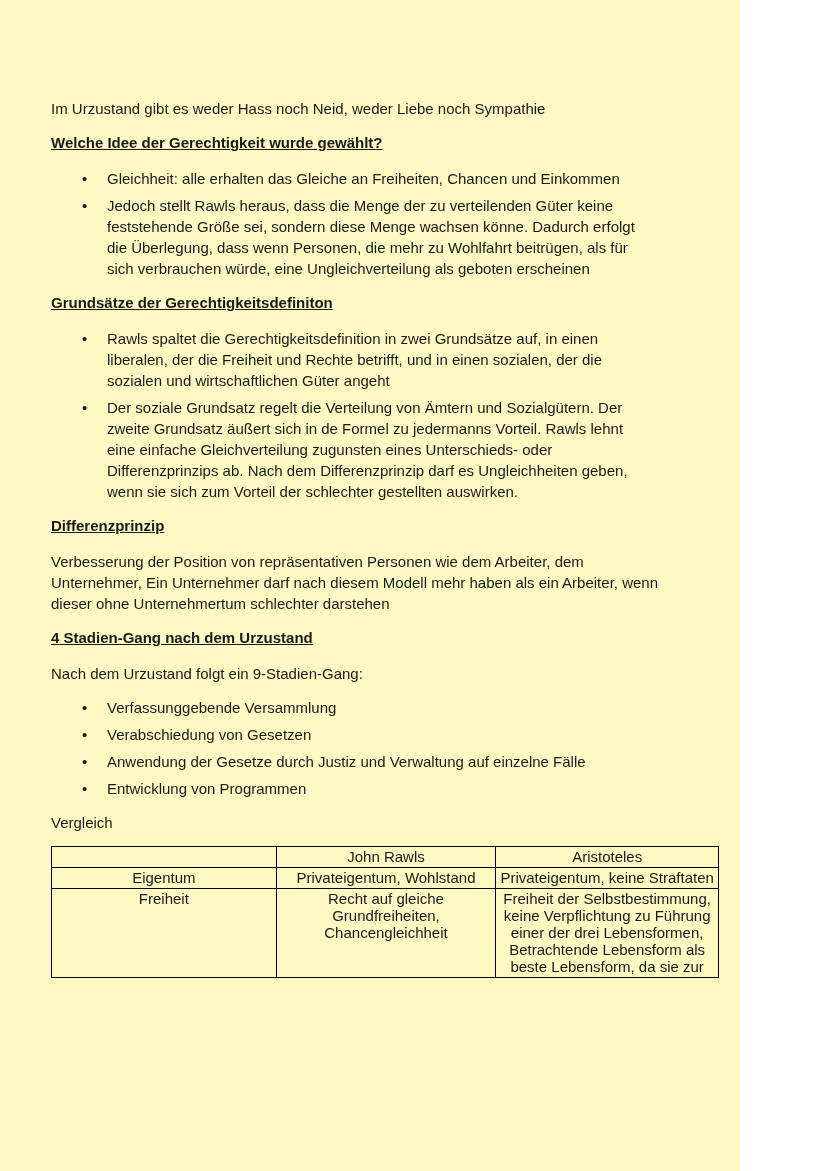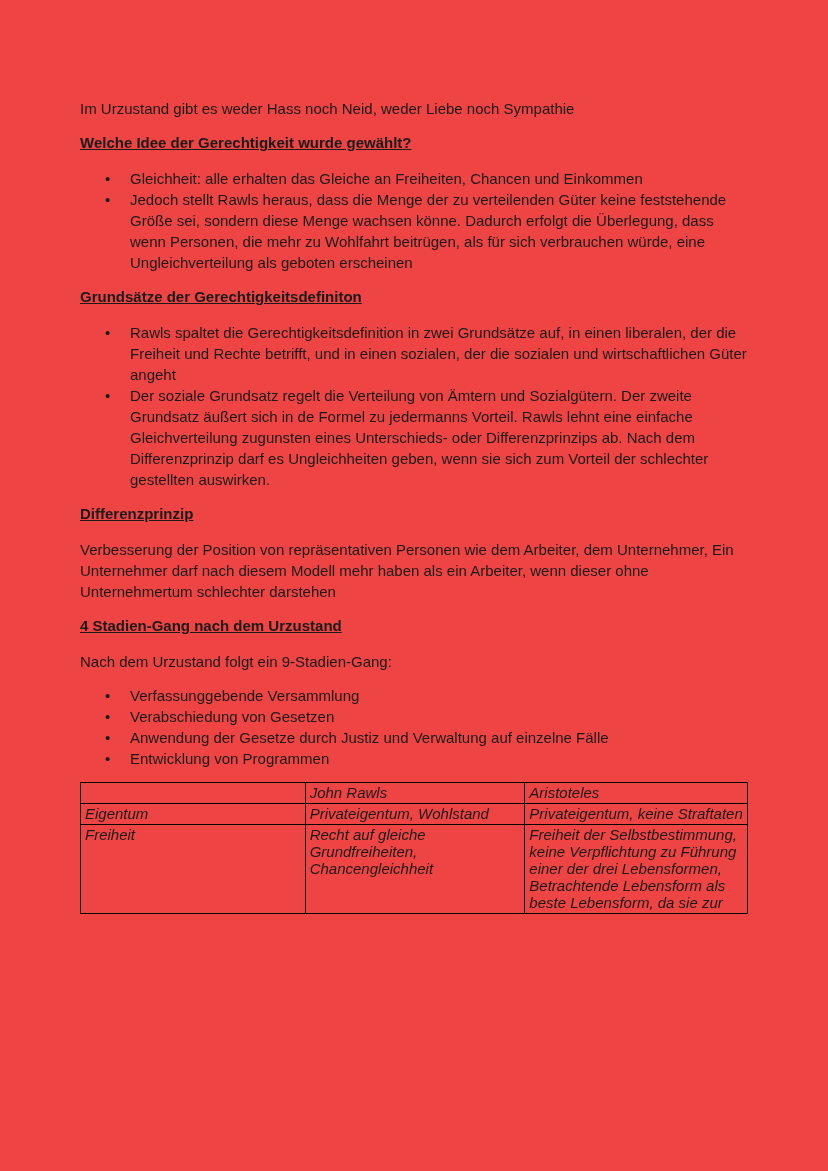--- a/index.html
+++ b/index.html
@@ -1,25 +1,25 @@
 <!DOCTYPE html>
 <html><head>
 <meta charset="utf-8">
 <style>
   html, body {
     margin: 0;
     padding: 0;
     background: #ffffff;
   }
   .page {
-    width: 828px;
+    width: 740px;
     min-height: 1171px;
     box-sizing: border-box;
-    background: #ef4444;
-    padding: 98px 81px 40px 80px;
+    background: #fef9c3;
+    padding: 98px 81px 40px 51px;
     font-family: "Liberation Sans", "DejaVu Sans", sans-serif;
     font-size: 15px;
     line-height: 21px;
     color: #1a1a1a;
   }
   p {
     margin: 0 0 13px 0;
   }
   h2 {
     font-size: 15px;
@@ -29,44 +29,43 @@
     line-height: 21px;
   }
   ul.bullets {
     list-style: none;
     margin: 0 0 13px 0;
     padding: 0;
   }
   ul.bullets li {
     position: relative;
     padding-left: 50px;
-    margin: 0;
+    margin: 6px;
   }
   ul.bullets li::before {
     content: "\2022";
     position: absolute;
     left: 25px;
     top: 0;
   }
   table.doc-table {
     border-collapse: collapse;
     width: 668px;
     table-layout: fixed;
     margin-top: 6px;
   }
   table.doc-table th,
   table.doc-table td {
     border: 1px solid #000000;
     padding: 1px 4px 2px 4px;
     vertical-align: top;
-    text-align: left;
+    text-align: center;
     font-weight: normal;
     font-size: 15px;
     line-height: 17px;
-    font-style: italic;
   }
   .col-label { width: 223px; }
   .col-rawls { width: 218px; }
   .col-aristoteles { width: 221px; }
 </style>
 </head>
 <body>
 
 <div class="page">
 
@@ -89,20 +88,21 @@
 
   <h2>4 Stadien-Gang nach dem Urzustand</h2>
   <p>Nach dem Urzustand folgt ein 9-Stadien-Gang:</p>
   <ul class="bullets">
     <li>Verfassunggebende Versammlung</li>
     <li>Verabschiedung von Gesetzen</li>
     <li>Anwendung der Gesetze durch Justiz und Verwaltung auf einzelne Fälle</li>
     <li>Entwicklung von Programmen</li>
   </ul>
 
+  <p>Vergleich</p>
 
   <table class="doc-table">
     <colgroup>
       <col class="col-label">
       <col class="col-rawls">
       <col class="col-aristoteles">
     </colgroup>
     <thead>
       <tr>
         <th></th>

